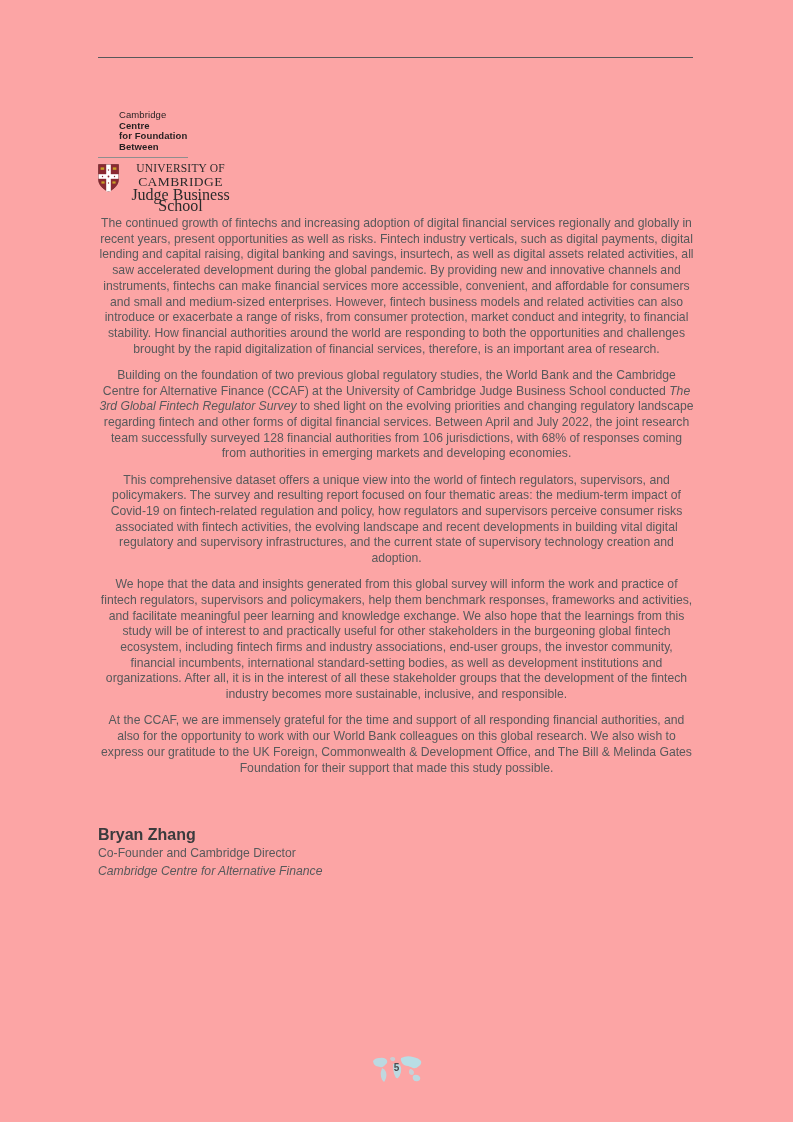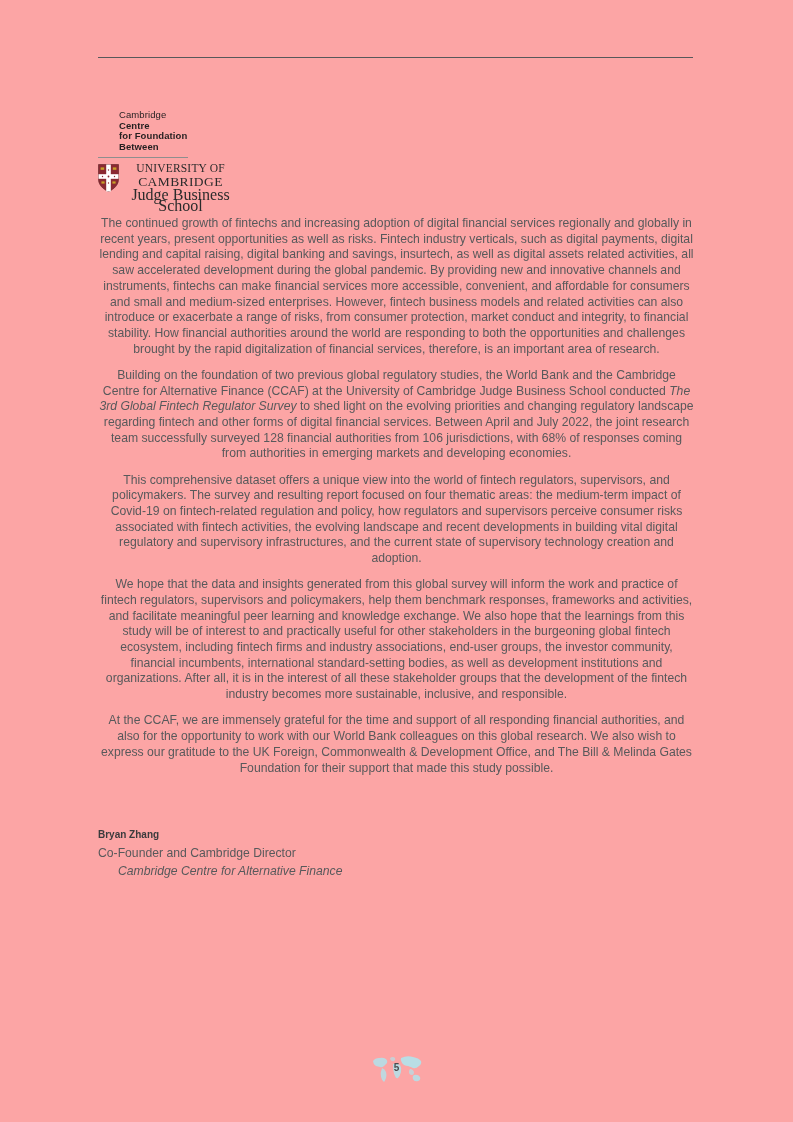--- a/index.html
+++ b/index.html
@@ -70,22 +70,22 @@
   .italic { font-style: italic; }
   
   .signature {
     position: absolute;
     left: 98px;
     top: 826px;
     font-size: 12.2px;
     line-height: 18px;
     color: #58595b;
   }
-  .sig-name { font-weight: bold; color: #3b3b3d; font-size: 10px; }
-  .sig-org { font-style: italic; margin-left: 20px; }
+  .sig-name { font-weight: bold; color: #3b3b3d; font-size: 16px; }
+  .sig-org { font-style: italic; }
   
   .footer {
     position: absolute;
     left: 0;
     top: 1055px;
     width: 793px;
     display: flex;
     justify-content: center;
   }
   .map-wrap { position: relative; width: 54px; height: 32px; }

